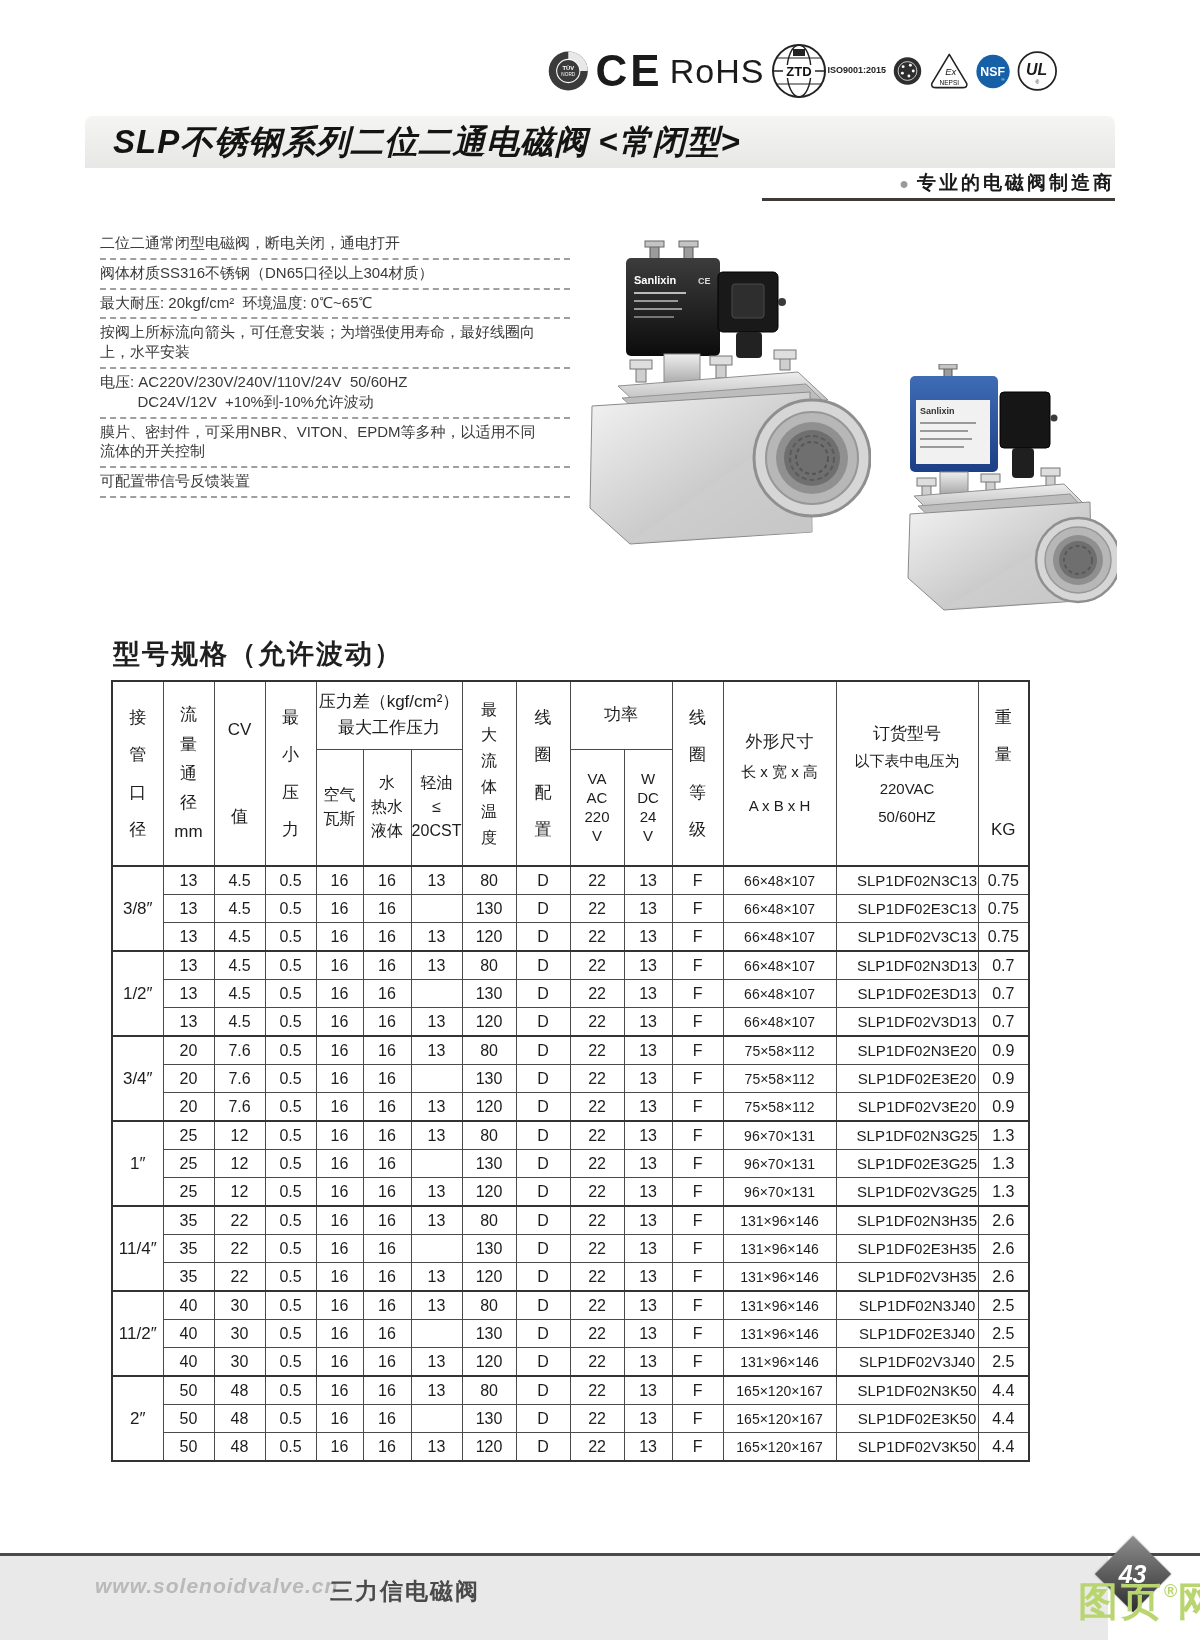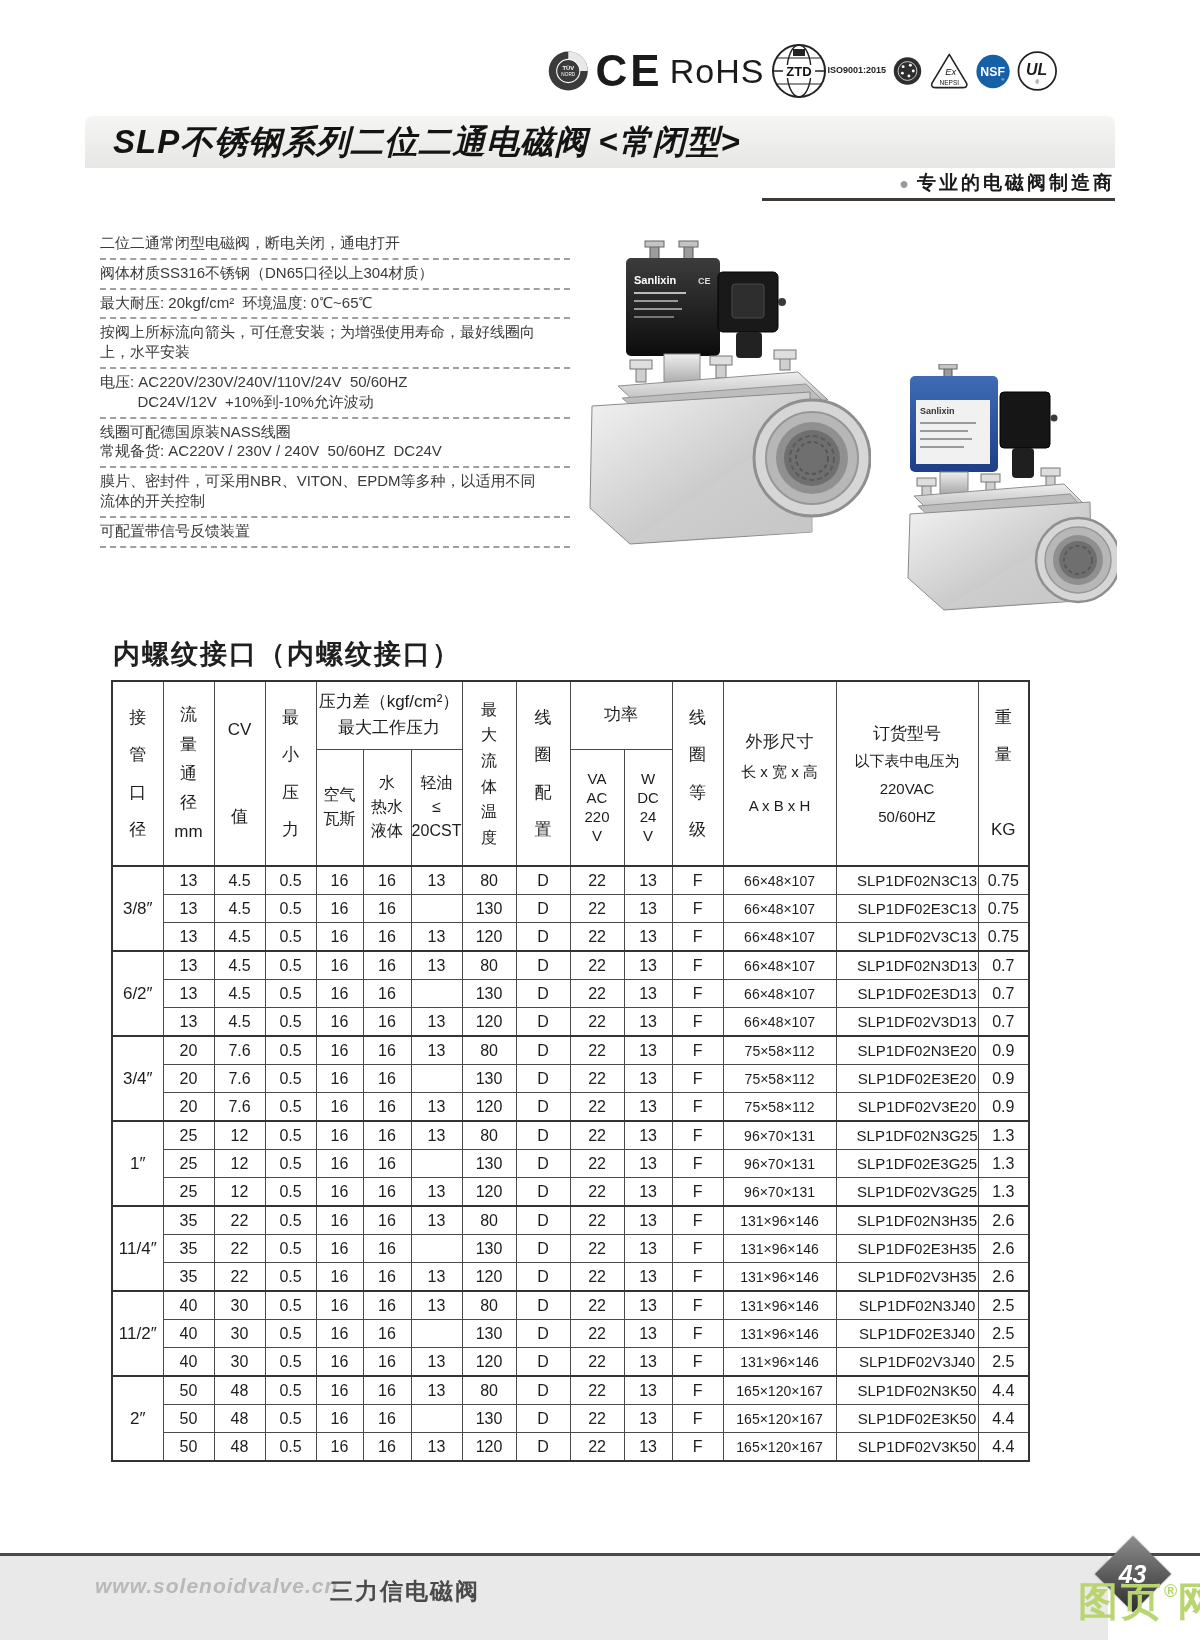--- a/index.html
+++ b/index.html
@@ -140,22 +140,20 @@
 
 <div class="features">
   <ul>
       <li>二位二通常闭型电磁阀，断电关闭，通电打开</li>
       <li>阀体材质SS316不锈钢（DN65口径以上304材质）</li>
       <li>最大耐压: 20kgf/cm²  环境温度: 0℃~65℃</li>
       <li>按阀上所标流向箭头，可任意安装；为增强使用寿命，最好线圈向
 上，水平安装</li>
       <li>电压: AC220V/230V/240V/110V/24V  50/60HZ
          DC24V/12V  +10%到-10%允许波动</li>
-      <li>线圈可配德国原装NASS线圈
-常规备货: AC220V / 230V / 240V  50/60HZ  DC24V</li>
       <li>膜片、密封件，可采用NBR、VITON、EPDM等多种，以适用不同
 流体的开关控制</li>
       <li>可配置带信号反馈装置</li>
     </ul>
 </div>
 
 <svg class="photo1" width="305" height="330" viewBox="0 0 305 330">
   <defs>
     <linearGradient id="st1" x1="0" y1="0" x2="0" y2="1">
       <stop offset="0" stop-color="#eeeeee"></stop>
@@ -249,21 +247,21 @@
   <path d="M62 244 L208 156 L210 236 Z" fill="#cdcdcd" opacity="0.75"></path>
   <g transform="translate(196,196)">
     <circle r="42" fill="#d6d6d6" stroke="#8f8f8f" stroke-width="2.5"></circle>
     <circle r="33" fill="#b7b7b7" stroke="#979797" stroke-width="1.5"></circle>
     <circle r="25" fill="#8f8f8f"></circle>
     <circle r="19" fill="#6f6f6f"></circle>
     <circle r="14" fill="none" stroke="#575757" stroke-width="1.8" stroke-dasharray="4 3"></circle>
   </g>
 </svg>
 
-<div class="table-title">内螺纹接口（内螺纹接口）</div>
+<div class="table-title">型号规格（允许波动）</div>
 
 <div class="spec-wrap">
 <table class="spec">
   <colgroup>
     <col style="width:51px">
         <col style="width:51px">
         <col style="width:51px">
         <col style="width:51px">
     <col style="width:47px">
         <col style="width:48px">
@@ -391,21 +389,21 @@
           <td class="temp">120</td>
           <td class="cfg">D</td>
           <td class="va">22</td>
           <td class="w">13</td>
           <td class="cls">F</td>
           <td class="dim">66×48×107</td>
           <td class="order">SLP1DF02V3C13</td>
           <td class="wt">0.75</td>
         </tr>
         <tr class="gfirst">
-          <td rowspan="3" class="size-cell">6/2″</td>
+          <td rowspan="3" class="size-cell">1/2″</td>
           <td class="flow">13</td>
           <td class="cv">4.5</td>
           <td class="minp">0.5</td>
           <td class="air">16</td>
           <td class="water">16</td>
           <td class="oil">13</td>
           <td class="temp">80</td>
           <td class="cfg">D</td>
           <td class="va">22</td>
           <td class="w">13</td>

